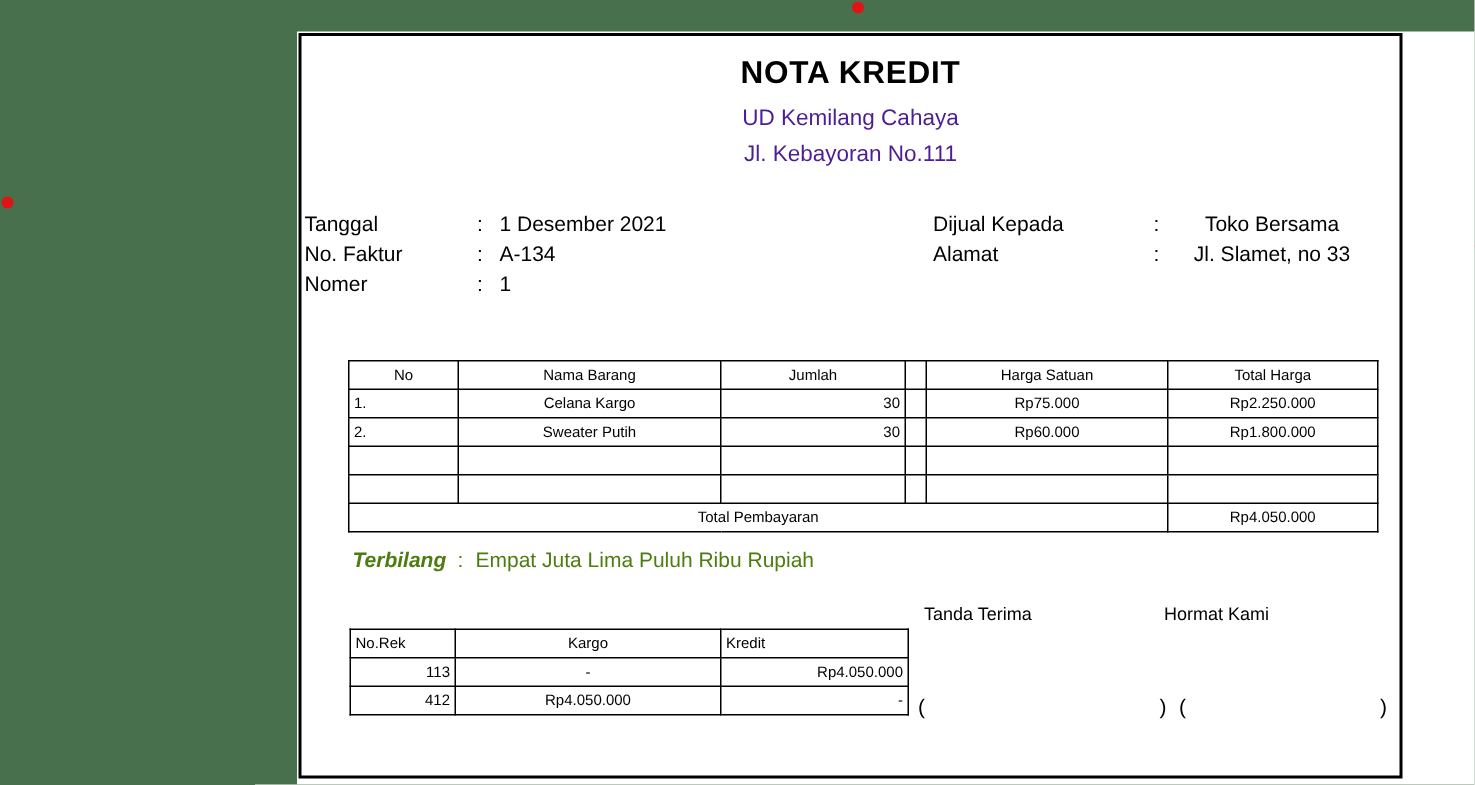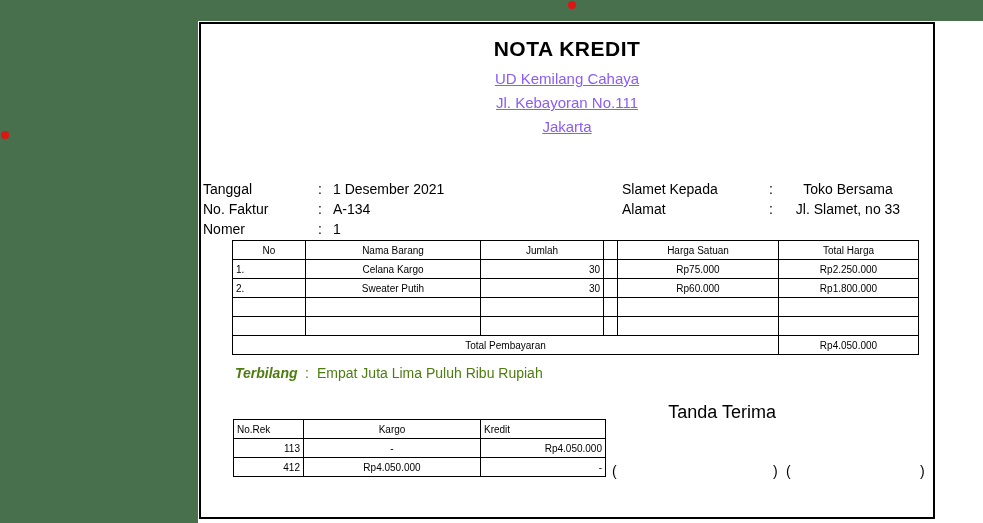--- a/index.html
+++ b/index.html
@@ -10,23 +10,23 @@
   #dot-left  { left:1px;  top:131px; }
   #dot-top   { left:568px; top:1px; }
   #dot-right { left:975px; top:160px; }
 
   .page { position:absolute; left:198px; top:21px; width:854px; height:502px; background:#ffffff; }
   .frame { position:absolute; left:1px; top:1px; width:736px; height:497px; border:2px solid #000000; }
 
   .title { position:absolute; left:0; top:16px; width:738px; text-align:center;
            font-size:21px; font-weight:700; color:#000; letter-spacing:0.5px; }
   .company { position:absolute; left:0; top:46px; width:738px; text-align:center;
-             font-size:15px; line-height:24px; color:#8b5cf6;text-decoration:underline; }
-
-  .meta { position:absolute; top:118px; font-size:14px; color:#000;margin-top:40px; }
+             font-size:15px; line-height:24px; color:#4c1d95; }
+
+  .meta { position:absolute; top:118px; font-size:14px; color:#000; }
   .meta .mrow { height:20px; line-height:20px; white-space:nowrap; position:relative; }
   .meta-left { left:5px; width:400px; }
   .meta-left .mlabel { position:absolute; left:0; }
   .meta-left .mcolon { position:absolute; left:115px; }
   .meta-left .mvalue { position:absolute; left:130px; }
   .meta-right { left:424px; width:310px; }
   .meta-right .mlabel { position:absolute; left:0; }
   .meta-right .mcolon { position:absolute; left:147px; }
   .meta-right .mvalue { position:absolute; left:156px; width:140px; text-align:center; }
 
@@ -39,21 +39,21 @@
 
   #items-table  { left:34px; top:219px; width:686px; }
   #ledger-table { left:35px; top:398px; width:372px; }
 
   .terbilang { position:absolute; left:0; top:342px; width:738px; height:20px;
                line-height:20px; font-size:14px; color:#4d7c0f; }
   .terbilang .tlabel { position:absolute; left:37px; font-weight:700; font-style:italic; }
   .terbilang .tcolon { position:absolute; left:107px; }
   .terbilang .tvalue { position:absolute; left:119px; }
 
-  .sig-label { position:absolute; top:381px; height:18px; font-size:18px; color:#000; text-align:right; }
+  .sig-label { position:absolute; top:381px; height:18px; font-size:12px; color:#000; text-align:left; }
   #sig-left  { left:418px; width:160px; }
   #sig-right { left:578px; width:160px; }
 
   .paren { position:absolute; top:440px; height:20px; line-height:20px; font-size:14px; color:#000; }
   #paren-1 { left:414px; } #paren-2 { left:575px; } #paren-3 { left:588px; } #paren-4 { left:722px; }
 </style>
 </head>
 <body>
 
 <div id="screen">
@@ -63,21 +63,20 @@
   <div class="dot" id="dot-right"></div>
 
   <div class="page">
     <div class="frame"></div>
 
     <div class="title">NOTA KREDIT</div>
 
     <div class="company">
       <div>UD Kemilang Cahaya</div>
       <div>Jl. Kebayoran No.111</div>
-      <div>Jakarta</div>
     </div>
 
     <div class="meta meta-left">
       <div class="mrow">
         <span class="mlabel">Tanggal</span>
         <span class="mcolon">:</span>
         <span class="mvalue">1 Desember 2021</span>
       </div>
       <div class="mrow">
         <span class="mlabel">No. Faktur</span>
@@ -86,21 +85,21 @@
       </div>
       <div class="mrow">
         <span class="mlabel">Nomer</span>
         <span class="mcolon">:</span>
         <span class="mvalue">1</span>
       </div>
     </div>
 
     <div class="meta meta-right">
       <div class="mrow">
-        <span class="mlabel">Slamet Kepada</span>
+        <span class="mlabel">Dijual Kepada</span>
         <span class="mcolon">:</span>
         <span class="mvalue">Toko Bersama</span>
       </div>
       <div class="mrow">
         <span class="mlabel">Alamat</span>
         <span class="mcolon">:</span>
         <span class="mvalue">Jl. Slamet, no 33</span>
       </div>
     </div>
 
@@ -161,20 +160,21 @@
     </tbody>
       </table>
 
     <div class="terbilang">
       <span class="tlabel">Terbilang</span>
       <span class="tcolon">:</span>
       <span class="tvalue">Empat Juta Lima Puluh Ribu Rupiah</span>
     </div>
 
     <div class="sig-label" id="sig-left">Tanda Terima</div>
+    <div class="sig-label" id="sig-right">Hormat Kami</div>
 
     <table class="grid" id="ledger-table">
       <colgroup>
         <col style="width:70px">
           <col style="width:177px">
           <col style="width:125px">
       </colgroup>
       <tbody>
           <tr>
         <th class="al">No.Rek</th>

